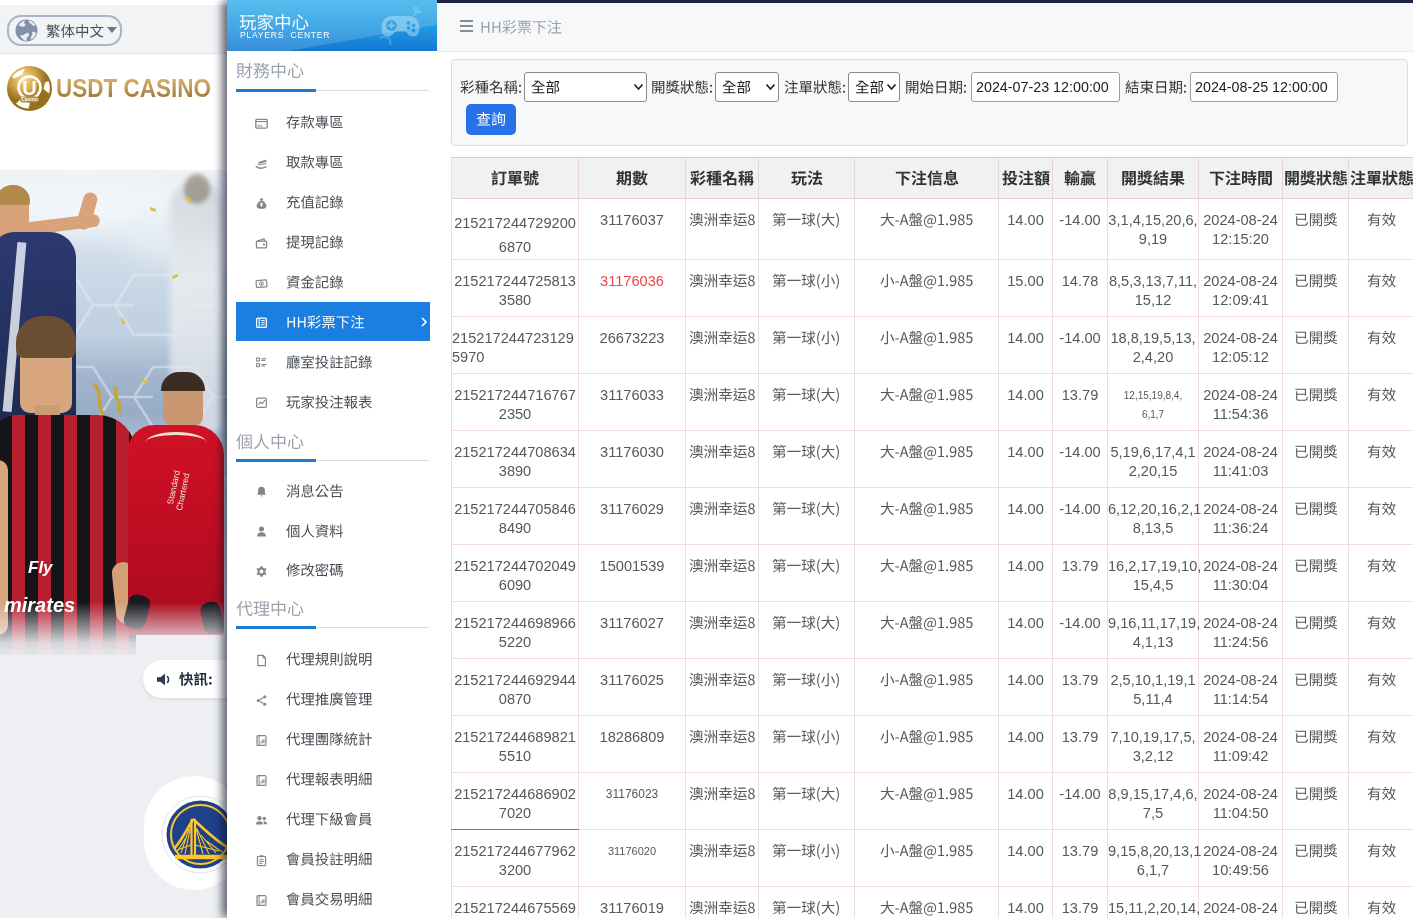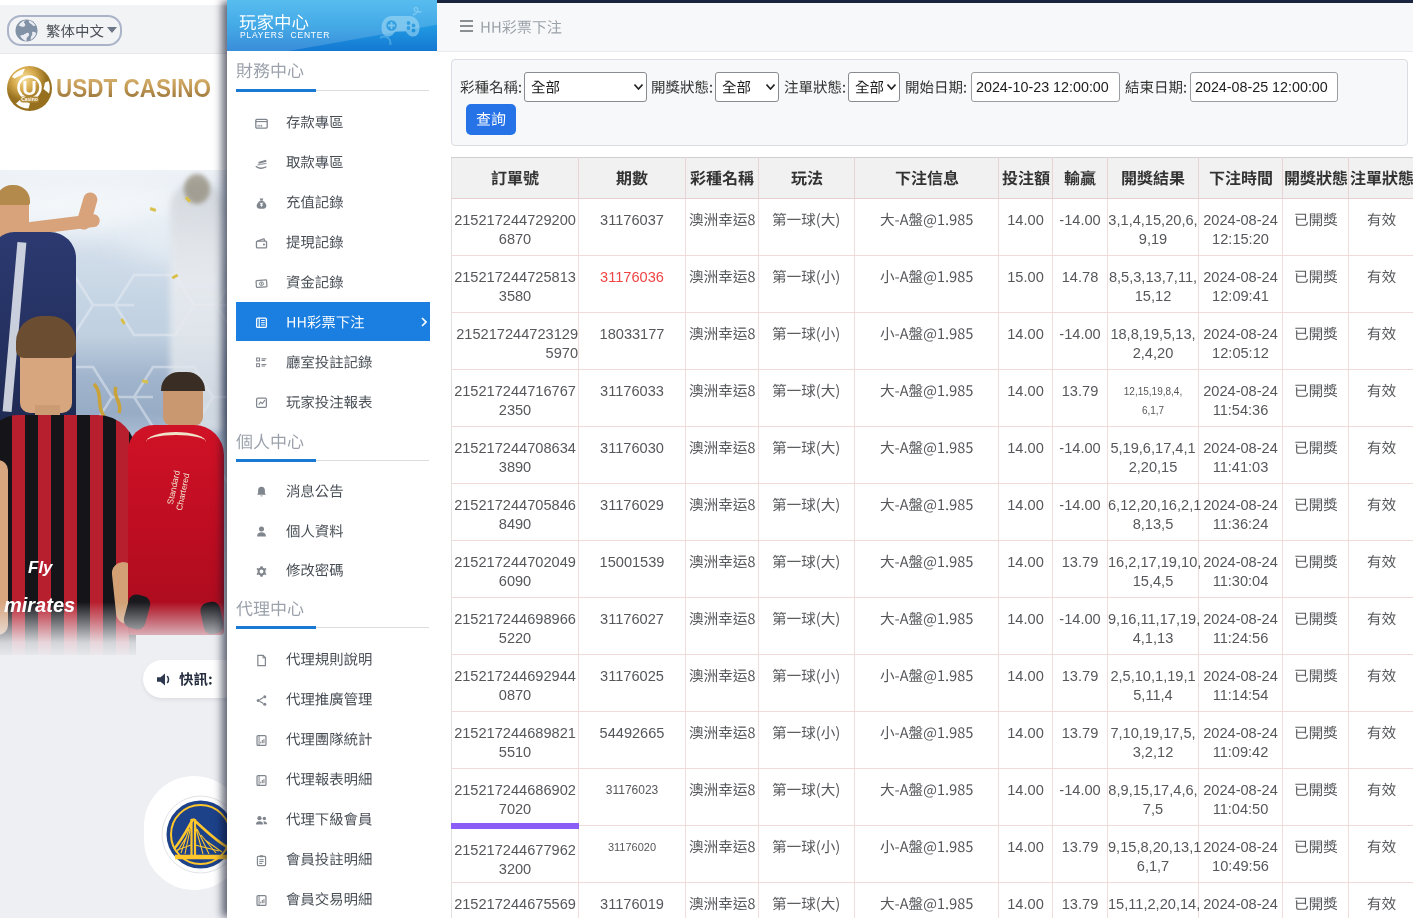--- a/index.html
+++ b/index.html
@@ -657,21 +657,21 @@
     <div style="position:absolute;left:468.0px;top:77.0px;"><svg width="62.0" height="20" style="display:inline-block;vertical-align:top;">
         <g fill="#333333" transform="translate(0,15.51) scale(0.014500,-0.014500)">
           <use href="#g72" x="0"></use>
           <use href="#g77" x="1000"></use>
           <use href="#g78" x="2000"></use>
           <use href="#g79" x="3000"></use>
           <use href="#g69" x="4000"></use>
         </g>
       </svg></div>
     <div class="abs" style="left:534px;top:72px;width:149px;height:30px;background:#fff;border:1px solid #9a9da2;border-radius:3px"></div>
-    <div class="abs" style="left:539px;top:79px;font-family:'Liberation Sans';font-size:14.3px;color:#1c1c1c">2024-10-23 12:00:00</div>
+    <div class="abs" style="left:539px;top:79px;font-family:'Liberation Sans';font-size:14.3px;color:#1c1c1c">2024-07-23 12:00:00</div>
     <div style="position:absolute;left:688.0px;top:77.0px;"><svg width="62.0" height="20" style="display:inline-block;vertical-align:top;">
         <g fill="#333333" transform="translate(0,15.51) scale(0.014500,-0.014500)">
           <use href="#g80" x="0"></use>
           <use href="#g81" x="1000"></use>
           <use href="#g78" x="2000"></use>
           <use href="#g79" x="3000"></use>
           <use href="#g69" x="4000"></use>
         </g>
       </svg></div>
     <div class="abs" style="left:753px;top:72px;width:148px;height:30px;background:#fff;border:1px solid #9a9da2;border-radius:3px"></div>
@@ -775,21 +775,21 @@
             <g fill="#333333" transform="translate(0,17.08) scale(0.016000,-0.016000)">
               <use href="#g96" x="0"></use>
               <use href="#g85" x="1000"></use>
               <use href="#g109" x="2000"></use>
               <use href="#g110" x="3000"></use>
             </g>
           </svg></th>
       </tr>
       <tr style="height:57px">
         <td style="border-right:1px solid #f2dddd;border-bottom:1px solid #f0dada;padding:12px 0 0 0;vertical-align:top">
-          <div style="font-family:'Liberation Sans';font-size:14.6px;line-height:19px;color:#56575a;text-align:center">215217244729200<br>6870</div>
+          <div style="font-family:'Liberation Sans';font-size:14.6px;line-height:24px;color:#56575a;text-align:center">215217244729200<br>6870</div>
         </td>
         <td style="border-right:1px solid #f2dddd;border-bottom:1px solid #f0dada;padding:12px 0 0 0;vertical-align:top">
           <div style="font-family:'Liberation Sans';font-size:14.6px;line-height:19px;color:#56575a;text-align:center">31176037</div>
         </td>
         <td style="border-right:1px solid #f2dddd;border-bottom:1px solid #f0dada;padding:12px 0 0 0;vertical-align:top">
           <div style="text-align:center;height:19px;margin-top:-1.5px"><svg width="66.5" height="19" style="display:inline-block;vertical-align:top;">
               <g fill="#56575a" transform="translate(0,15.05) scale(0.014600,-0.014600)">
                 <use href="#g111" x="0"></use>
                 <use href="#g112" x="1000"></use>
                 <use href="#g113" x="2000"></use>
@@ -927,24 +927,24 @@
           <div style="text-align:center;height:19px;margin-top:-1.5px"><svg width="29.2" height="19" style="display:inline-block;vertical-align:top;">
               <g fill="#56575a" transform="translate(0,15.05) scale(0.014600,-0.014600)">
                 <use href="#g131" x="0"></use>
                 <use href="#g132" x="1000"></use>
               </g>
             </svg></div>
         </td>
       </tr>
       <tr style="height:57px">
         <td style="border-right:1px solid #f2dddd;border-bottom:1px solid #f0dada;padding:12px 0 0 0;vertical-align:top">
-          <div style="font-family:'Liberation Sans';font-size:14.6px;line-height:19px;color:#56575a;text-align:right">215217244723129<br>5970</div>
-        </td>
-        <td style="border-right:1px solid #f2dddd;border-bottom:1px solid #f0dada;padding:12px 0 0 0;vertical-align:top">
-          <div style="font-family:'Liberation Sans';font-size:14.6px;line-height:19px;color:#56575a;text-align:center">18033177</div>
+          <div style="font-family:'Liberation Sans';font-size:14.6px;line-height:19px;color:#56575a;text-align:left">215217244723129<br>5970</div>
+        </td>
+        <td style="border-right:1px solid #f2dddd;border-bottom:1px solid #f0dada;padding:12px 0 0 0;vertical-align:top">
+          <div style="font-family:'Liberation Sans';font-size:14.6px;line-height:19px;color:#56575a;text-align:center">26673223</div>
         </td>
         <td style="border-right:1px solid #f2dddd;border-bottom:1px solid #f0dada;padding:12px 0 0 0;vertical-align:top">
           <div style="text-align:center;height:19px;margin-top:-1.5px"><svg width="66.5" height="19" style="display:inline-block;vertical-align:top;">
               <g fill="#56575a" transform="translate(0,15.05) scale(0.014600,-0.014600)">
                 <use href="#g111" x="0"></use>
                 <use href="#g112" x="1000"></use>
                 <use href="#g113" x="2000"></use>
                 <use href="#g114" x="3000"></use>
                 <use href="#g115" x="4000"></use>
               </g>
@@ -1462,21 +1462,21 @@
                 <use href="#g132" x="1000"></use>
               </g>
             </svg></div>
         </td>
       </tr>
       <tr style="height:57px">
         <td style="border-right:1px solid #f2dddd;border-bottom:1px solid #f0dada;padding:12px 0 0 0;vertical-align:top">
           <div style="font-family:'Liberation Sans';font-size:14.6px;line-height:19px;color:#56575a;text-align:center">215217244689821<br>5510</div>
         </td>
         <td style="border-right:1px solid #f2dddd;border-bottom:1px solid #f0dada;padding:12px 0 0 0;vertical-align:top">
-          <div style="font-family:'Liberation Sans';font-size:14.6px;line-height:19px;color:#56575a;text-align:center">54492665</div>
+          <div style="font-family:'Liberation Sans';font-size:14.6px;line-height:19px;color:#56575a;text-align:center">18286809</div>
         </td>
         <td style="border-right:1px solid #f2dddd;border-bottom:1px solid #f0dada;padding:12px 0 0 0;vertical-align:top">
           <div style="text-align:center;height:19px;margin-top:-1.5px"><svg width="66.5" height="19" style="display:inline-block;vertical-align:top;">
               <g fill="#56575a" transform="translate(0,15.05) scale(0.014600,-0.014600)">
                 <use href="#g111" x="0"></use>
                 <use href="#g112" x="1000"></use>
                 <use href="#g113" x="2000"></use>
                 <use href="#g114" x="3000"></use>
                 <use href="#g115" x="4000"></use>
               </g>
@@ -1534,21 +1534,21 @@
         <td style="border-right:1px solid #f2dddd;border-bottom:1px solid #f0dada;padding:12px 0 0 0;vertical-align:top">
           <div style="text-align:center;height:19px;margin-top:-1.5px"><svg width="29.2" height="19" style="display:inline-block;vertical-align:top;">
               <g fill="#56575a" transform="translate(0,15.05) scale(0.014600,-0.014600)">
                 <use href="#g131" x="0"></use>
                 <use href="#g132" x="1000"></use>
               </g>
             </svg></div>
         </td>
       </tr>
       <tr style="height:57px">
-        <td style="border-right:1px solid #f2dddd;border-bottom:6px solid #8b5cf6;padding:12px 0 0 0;vertical-align:top">
+        <td style="border-right:1px solid #f2dddd;border-bottom:1px solid #8b5cf6;padding:12px 0 0 0;vertical-align:top">
           <div style="font-family:'Liberation Sans';font-size:14.6px;line-height:19px;color:#56575a;text-align:center">215217244686902<br>7020</div>
         </td>
         <td style="border-right:1px solid #f2dddd;border-bottom:1px solid #f0dada;padding:12px 0 0 0;vertical-align:top">
           <div style="font-family:'Liberation Sans';font-size:12px;line-height:19px;color:#56575a;text-align:center">31176023</div>
         </td>
         <td style="border-right:1px solid #f2dddd;border-bottom:1px solid #f0dada;padding:12px 0 0 0;vertical-align:top">
           <div style="text-align:center;height:19px;margin-top:-1.5px"><svg width="66.5" height="19" style="display:inline-block;vertical-align:top;">
               <g fill="#56575a" transform="translate(0,15.05) scale(0.014600,-0.014600)">
                 <use href="#g111" x="0"></use>
                 <use href="#g112" x="1000"></use>

